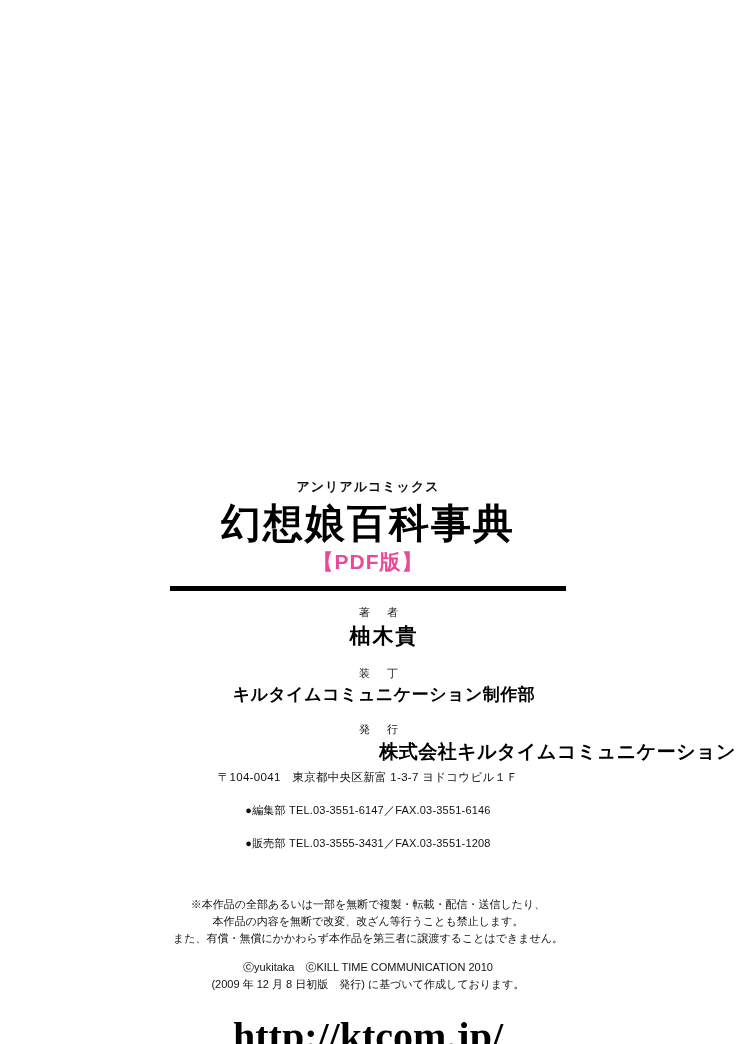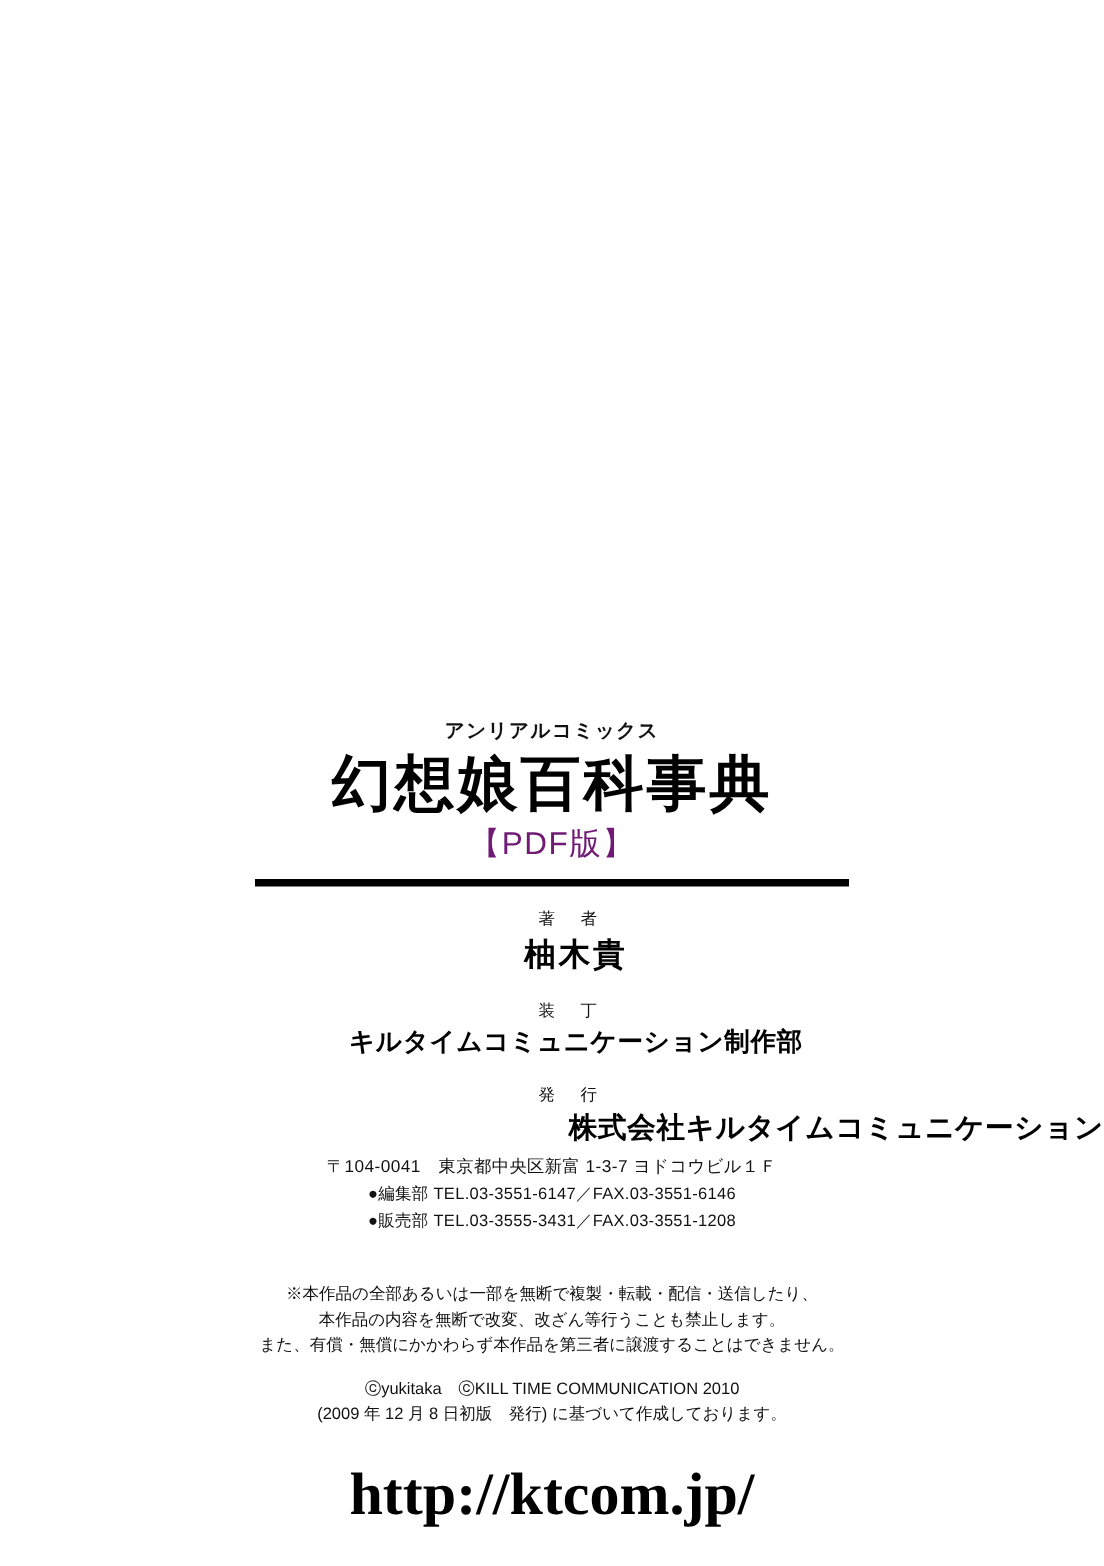--- a/index.html
+++ b/index.html
@@ -38,24 +38,24 @@
   .main-title {
     font-size: 40px;
     font-weight: bold;
     letter-spacing: 2px;
     line-height: 1.05;
     margin: 0 0 4px 0;
     color: #000;
   }
   .edition {
     font-size: 21px;
-    font-weight: normal;
+    font-weight: bold;
     letter-spacing: 1px;
     margin: 2px 0 10px 0;
-    color: #701a75;
+    color: #ec4899;
   }
   .rule {
     width: 396px;
     height: 5px;
     background: #000;
     margin: 8px auto 14px auto;
   }
   .field {
     margin-bottom: 16px;
   }
@@ -84,25 +84,25 @@
   }
   .addr {
     font-size: 11.5px;
     letter-spacing: 0.3px;
     margin-top: 5px;
     color: #111;
   }
   .contact-line {
     font-size: 11px;
     letter-spacing: 0.2px;
-    margin-top: 3px;
+    margin-top: 18px;
     color: #111;
   }
   .notices {
-    margin-top: 34px;
+    margin-top: 45px;
     font-size: 11px;
     line-height: 1.55;
     color: #111;
   }
   .notices div {
     margin: 0;
   }
   .credits {
     margin-top: 12px;
     font-size: 11px;

